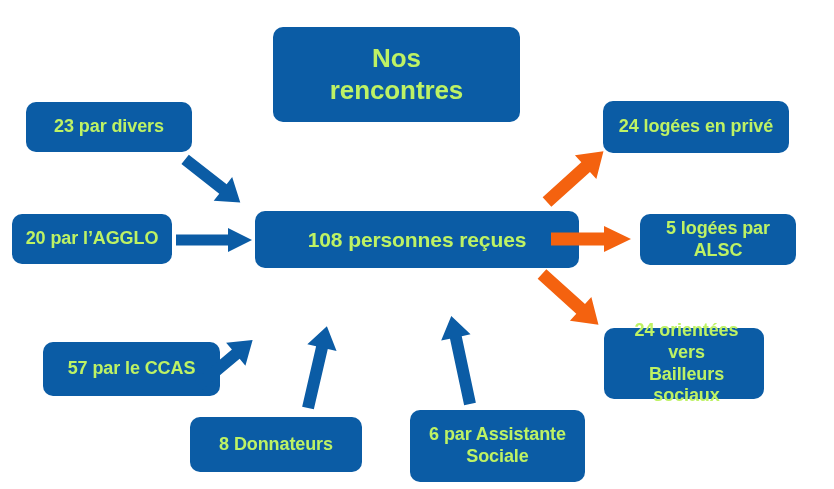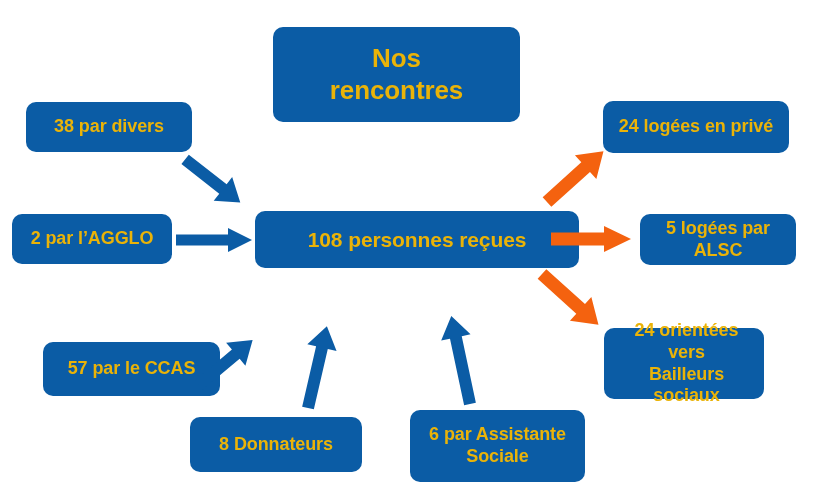--- a/index.html
+++ b/index.html
@@ -13,21 +13,21 @@
   #canvas {
     position: relative;
     width: 834px;
     height: 489px;
     background: #ffffff;
     overflow: hidden;
   }
   .node {
     position: absolute;
     background: #0B5CA5;
-    color: #eab308;
+    color: #bef264;
     border-radius: 10px;
     display: flex;
     align-items: center;
     justify-content: center;
     text-align: center;
     font-weight: bold;
     line-height: 1.22;
     box-sizing: border-box;
     padding: 4px 10px;
     letter-spacing: -0.1px;
@@ -57,25 +57,25 @@
 
   <div class="node node-title" style="left:273px; top:27px; width:247px; height:95px;">
     <span><span>Nos</span><br><span>rencontres</span></span>
   </div>
 
   <div class="node node-center" style="left:255px; top:211px; width:324px; height:57px;">
     <span>108 personnes reçues</span>
   </div>
 
   <div class="node node-io" style="left:26px; top:102px; width:166px; height:50px;">
-    <span>38 par divers</span>
+    <span>23 par divers</span>
   </div>
 
   <div class="node node-io" style="left:12px; top:214px; width:160px; height:50px;">
-    <span>2 par l’AGGLO</span>
+    <span>20 par l’AGGLO</span>
   </div>
 
   <div class="node node-io" style="left:11px; top:342px; width:177px; height:54px;margin-left:32px;">
     <span>57 par le CCAS</span>
   </div>
 
   <div class="node node-io" style="left:190px; top:417px; width:172px; height:55px;">
     <span>8 Donnateurs</span>
   </div>
 

